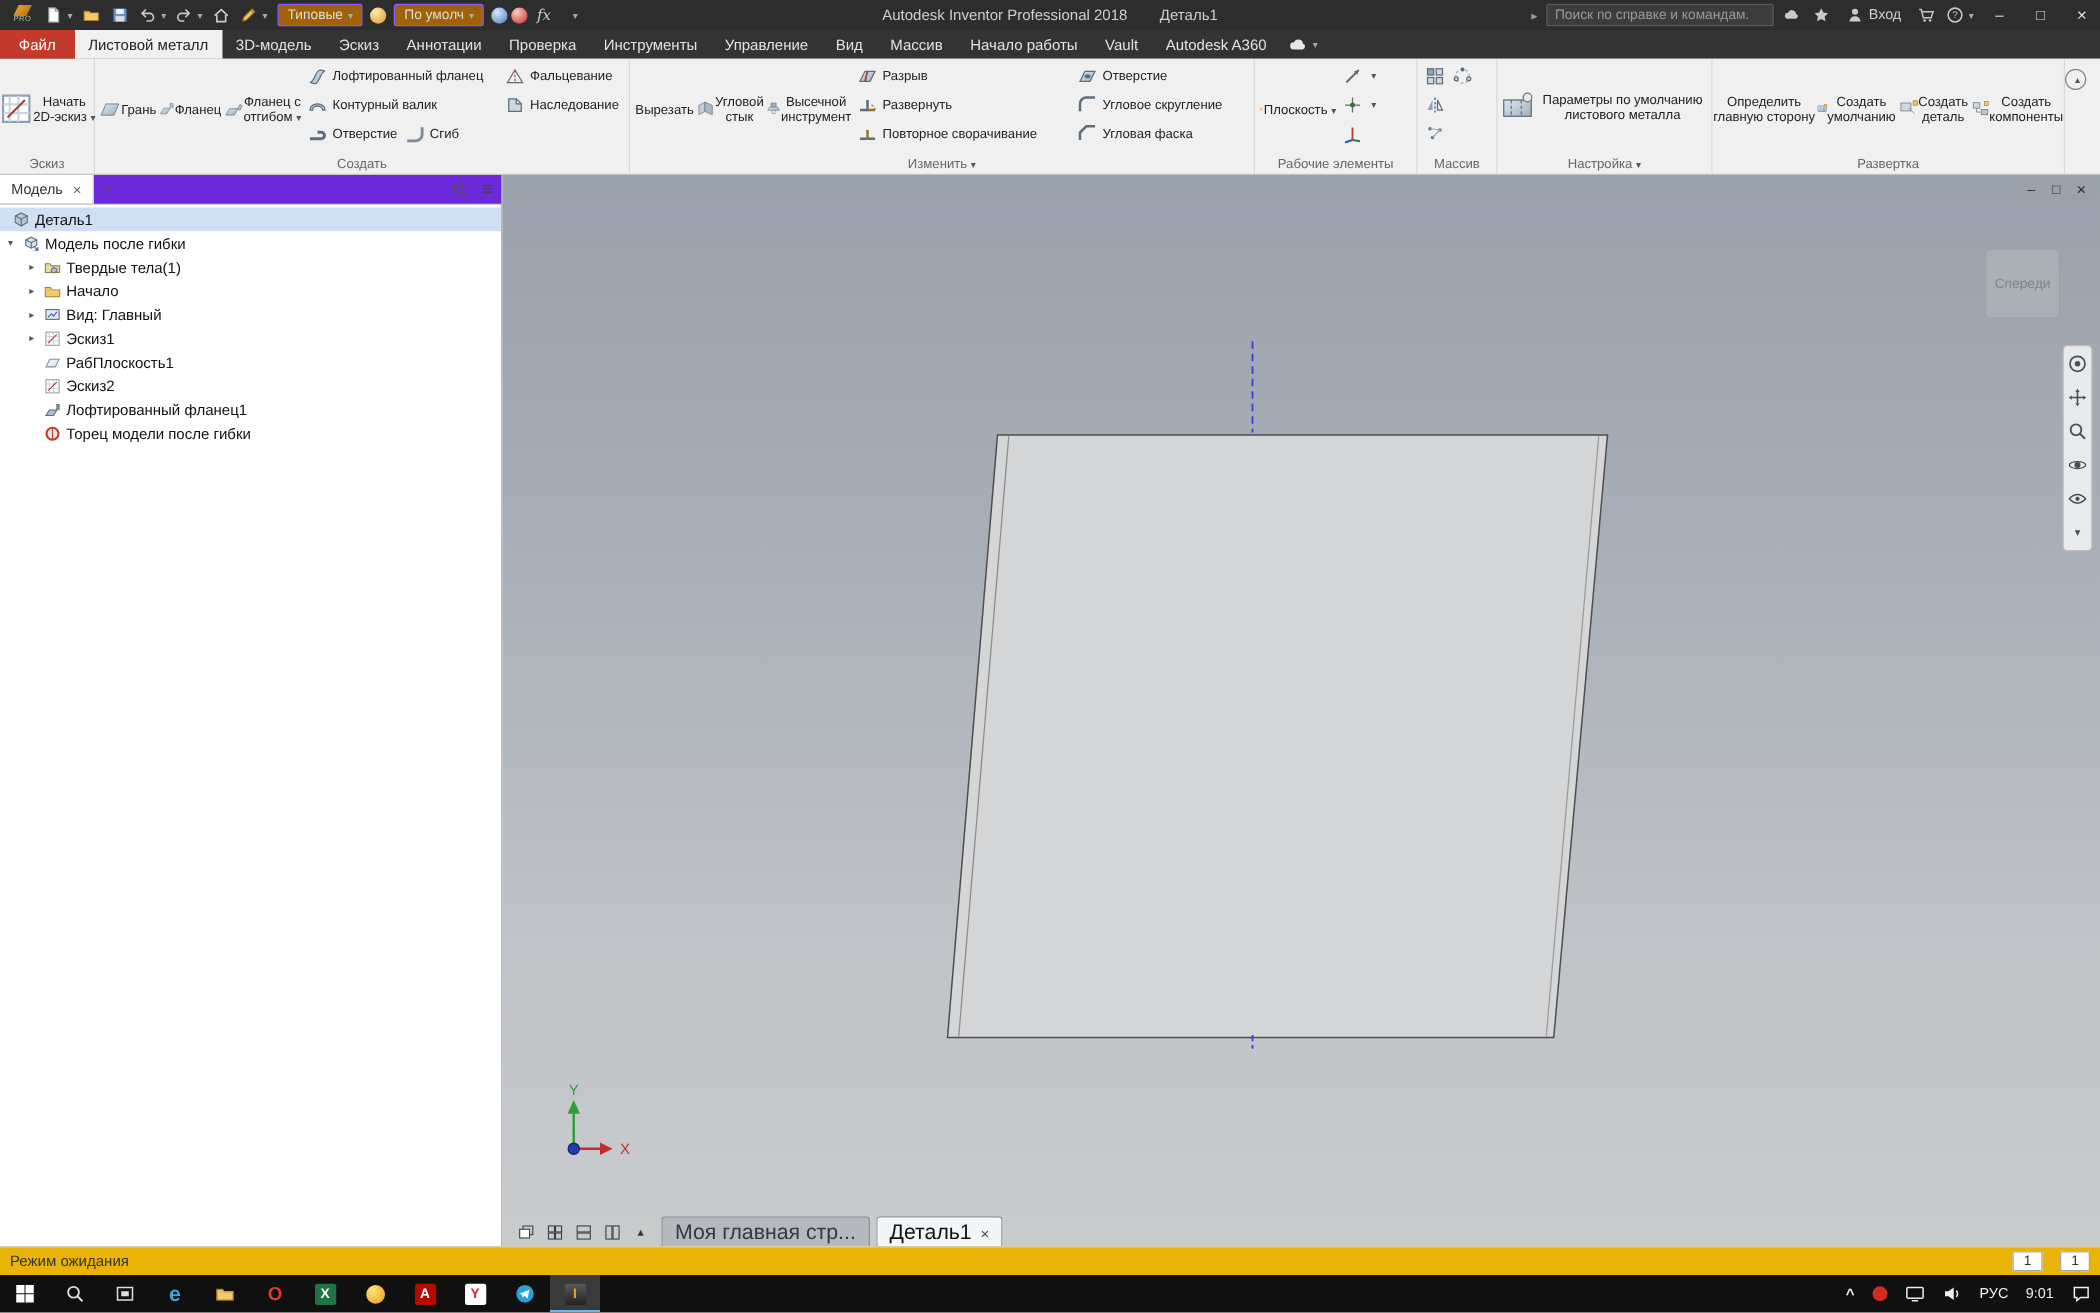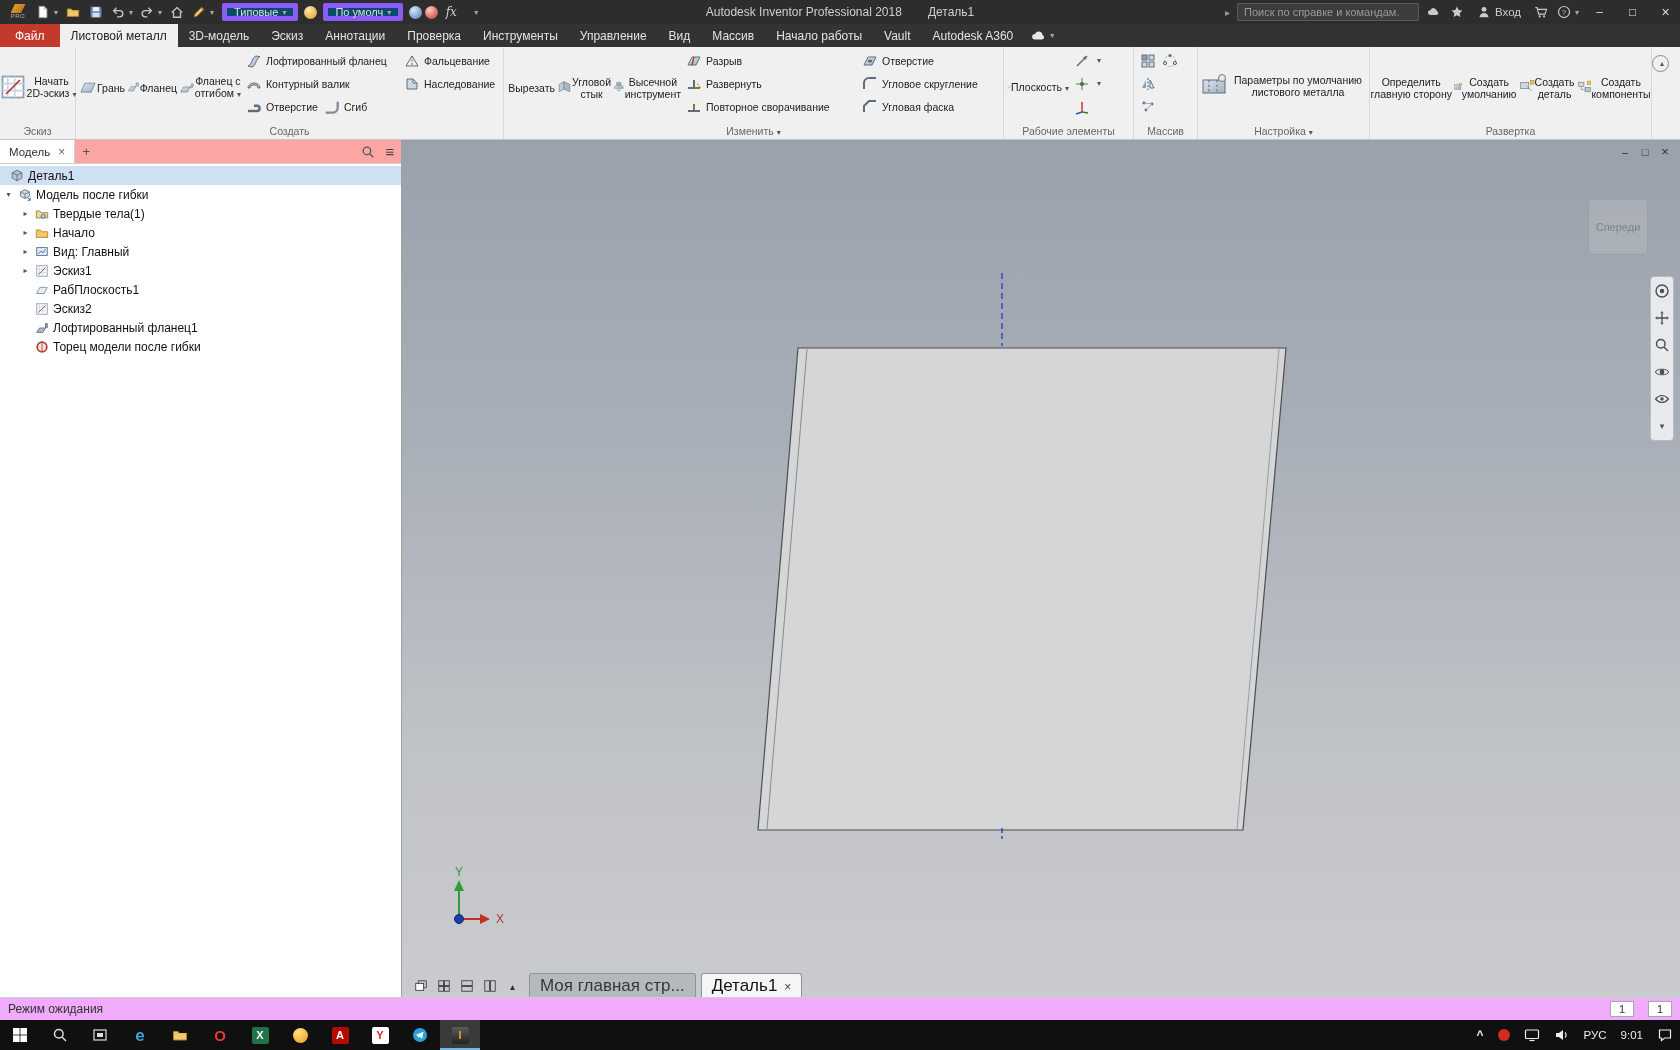--- a/index.html
+++ b/index.html
@@ -9,21 +9,21 @@
   .i14{width:14px;height:14px;} .i16{width:16px;height:16px;} .i28{width:28px;height:28px;}
   .screen{position:relative;width:1680px;height:1050px;background:#f0f0f0;overflow:hidden;}
 
   
   .titlebar{position:absolute;top:0;left:0;right:0;height:24px;background:#2d2d2d;color:#ccc;display:flex;align-items:center;}
   .qa{display:flex;align-items:center;gap:3px;padding-left:5px;height:100%;}
   .logo{display:flex;flex-direction:column;align-items:center;width:26px;}
   .logo-mark{width:15px;height:9px;background:linear-gradient(135deg,#f0a830,#a96a12);clip-path:polygon(0 100%,30% 0,100% 0,70% 100%);}
   .logo-text{font-size:6px;color:#b5b5b5;letter-spacing:.5px;line-height:7px;}
   .qbtn{height:20px;min-width:20px;display:flex;align-items:center;justify-content:center;color:#c9c9c9;padding:0 2px;}
-  .combo{display:flex;align-items:center;background:#0c4a6e;border:5px solid #8b5cf6;height:18px;padding:0 7px;font-size:11px;color:#ddd;border-radius:2px;margin:0 3px;}
+  .combo{display:flex;align-items:center;background:#a16207;border:1px solid #8b5cf6;height:18px;padding:0 7px;font-size:11px;color:#ddd;border-radius:2px;margin:0 3px;}
   .sphere{width:13px;height:13px;border-radius:50%;display:inline-block;}
   .gold{background:radial-gradient(circle at 35% 30%,#ffe9a8,#d89a2b);}
   .blu{background:radial-gradient(circle at 35% 30%,#d8e8ff,#4a7ab8);}
   .red{background:radial-gradient(circle at 35% 30%,#ffc9c0,#c03028);}
   .fx::after{content:"fx";font-style:italic;font-family:"DejaVu Serif",serif;font-size:12px;color:#ccc;}
   .plusg::after{content:"+";font-size:14px;color:#ccc;}
   .tcenter{position:absolute;left:50%;top:0;transform:translateX(-50%);height:24px;display:flex;align-items:center;gap:26px;font-size:12px;color:#cfcfcf;white-space:nowrap;}
   .tright{position:absolute;right:0;top:0;height:24px;display:flex;align-items:center;gap:4px;}
   .collapse::after{content:"▸";color:#9a9a9a;font-size:10px;padding:0 3px;}
   .help-search{width:182px;height:18px;background:#3c3c3c;border:1px solid #5a5a5a;color:#ddd;font-size:11px;padding:0 6px;border-radius:2px;outline:none;}
@@ -52,21 +52,21 @@
   .sbtn{display:flex;align-items:center;gap:4px;font-size:10.5px;color:#222;height:23px;padding:0 3px;white-space:nowrap;}
   .scol{display:flex;flex-direction:column;flex:none;}
   .srow{display:flex;}
   .hd::after{content:"▾";font-size:8px;color:#555;margin-left:3px;}
   .ribbon-end{flex:1;display:flex;justify-content:flex-end;padding:8px 12px 0 0;}
   .rtoggle{width:17px;height:17px;border-radius:50%;border:1.5px solid #8a8a8a;color:#555;display:flex;align-items:center;justify-content:center;font-size:9px;}
   .rtoggle::after{content:"▴";}
 
   
   .browser{position:absolute;top:140px;left:0;width:402px;bottom:53px;background:#fff;border-right:1px solid #a0a0a0;display:flex;flex-direction:column;}
-  .bheader{height:24px;background:#fca5a5;border-bottom:1px solid #d0d0d0;display:flex;align-items:center;font-size:11.5px;color:#333;flex:none;}
+  .bheader{height:24px;background:#6d28d9;border-bottom:1px solid #d0d0d0;display:flex;align-items:center;font-size:11.5px;color:#333;flex:none;}
   .btab{display:flex;align-items:center;background:#fff;height:100%;padding:0 9px;border-right:1px solid #d0d0d0;}
   .btab-x::after{content:"×";color:#666;margin-left:8px;font-size:12px;}
   .bplus{width:22px;height:100%;display:flex;align-items:center;justify-content:center;}
   .bplus::after{content:"+";font-size:13px;color:#555;}
   .bhspace{flex:1;}
   .bhicon{width:22px;height:100%;display:flex;align-items:center;justify-content:center;color:#555;}
   .bhmenu::after{content:"≡";font-size:15px;color:#444;}
   .tree{flex:1;overflow:hidden;padding-top:2px;}
   .trow{display:flex;align-items:center;height:19px;font-size:12px;color:#111;gap:4px;}
   .trow.sel{background:#cfe0f2;}
@@ -88,21 +88,21 @@
   .vpc.min::after{content:"–";} .vpc.max::after{content:"□";} .vpc.close::after{content:"×";font-size:13px;}
   .docbar{position:absolute;left:0;right:0;bottom:0;height:26px;display:flex;align-items:flex-end;padding-left:7px;}
   .dbtn{width:23px;height:22px;display:flex;align-items:center;justify-content:center;color:#3a3e42;}
   .dbtn.up::after{content:"▴";font-size:10px;color:#333;}
   .dtab{height:24px;display:flex;align-items:center;padding:0 10px;font-size:17px;border:1px solid #8f9499;border-bottom:none;border-radius:3px 3px 0 0;margin-left:5px;white-space:nowrap;}
   .dtab.inactive{background:#b4b9bd;color:#33383d;}
   .dtab.active{background:#f4f5f6;color:#111;}
   .dtab-x::after{content:"×";margin-left:7px;color:#444;font-size:12px;}
 
   
-  .statusbar{position:absolute;left:0;right:0;bottom:30px;height:23px;background:#f0abfc;border-top:1px solid #cfcfcf;display:flex;align-items:center;font-size:12px;color:#333;padding:0 8px;}
+  .statusbar{position:absolute;left:0;right:0;bottom:30px;height:23px;background:#eab308;border-top:1px solid #cfcfcf;display:flex;align-items:center;font-size:12px;color:#333;padding:0 8px;}
   .counter{min-width:24px;height:16px;border:1px solid #a8a8a8;background:#fff;display:flex;align-items:center;justify-content:center;font-size:11px;margin-left:14px;}
   .counter.first{margin-left:auto;}
 
   
   .taskbar{position:absolute;left:0;right:0;bottom:0;height:30px;background:#101010;display:flex;align-items:center;color:#e8e8e8;}
   .tslot{width:40px;height:30px;display:flex;align-items:center;justify-content:center;flex:none;}
   .tslot.active{background:#3a3a3a;box-shadow:inset 0 -2px 0 #75b6e8;}
   .glyph-e{font-size:17px;font-weight:bold;color:#3aa5dc;line-height:1;}
   .glyph-o{font-size:15px;font-weight:bold;color:#e23b31;line-height:1;}
   .appbox{width:17px;height:17px;border-radius:2px;display:flex;align-items:center;justify-content:center;font-size:11px;font-weight:bold;}

